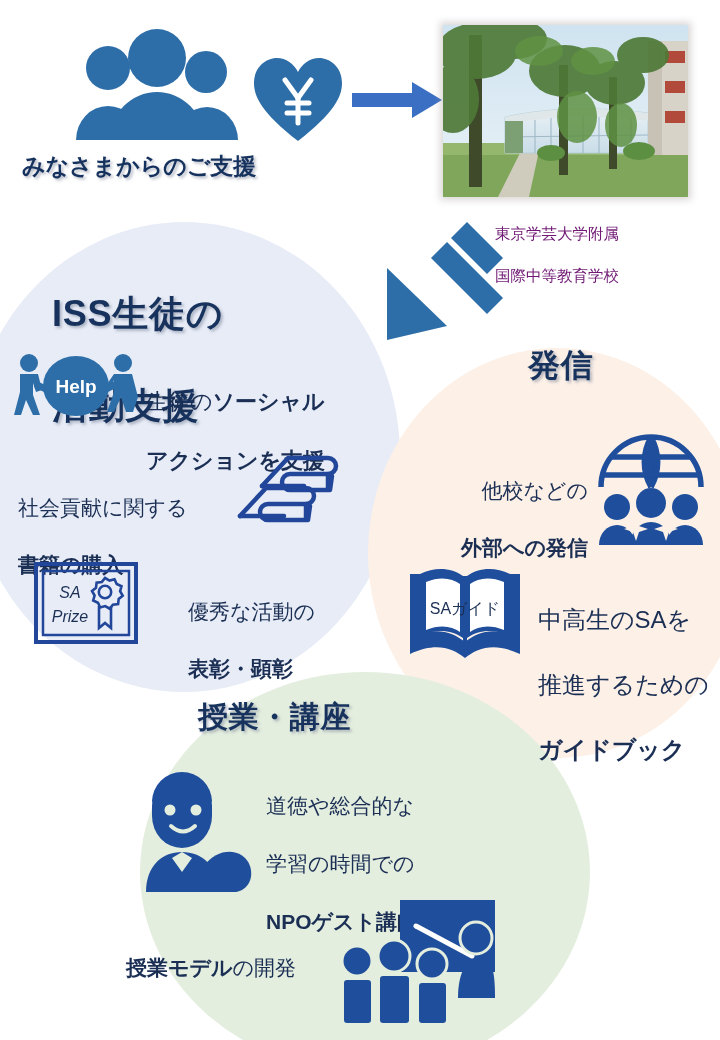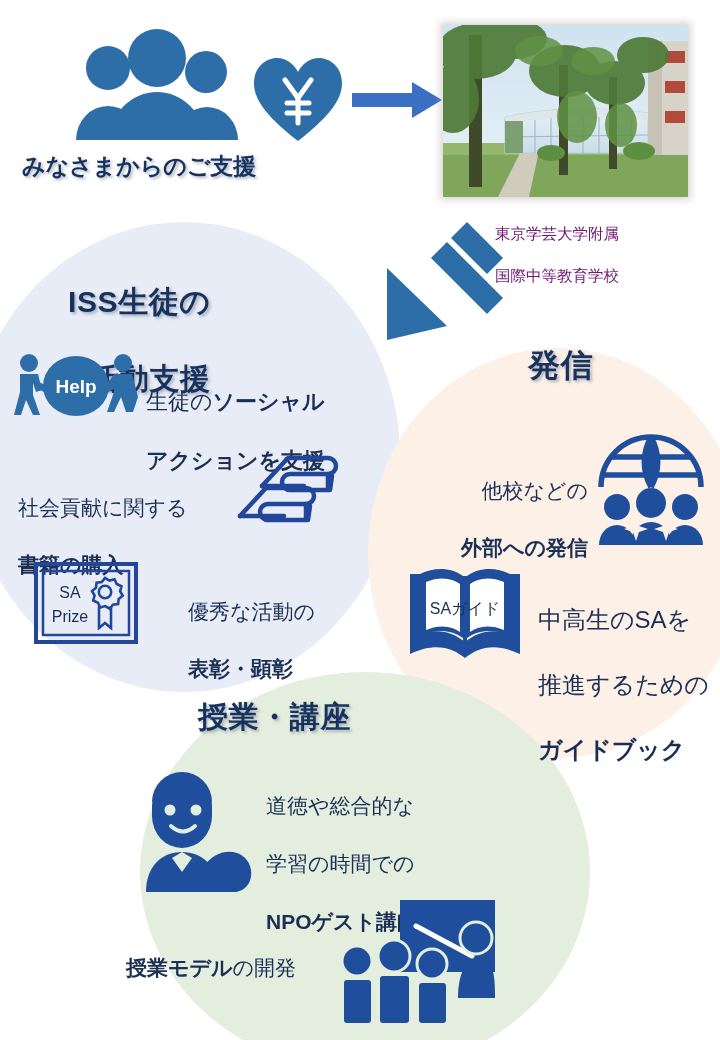--- a/index.html
+++ b/index.html
@@ -46,26 +46,26 @@
     box-shadow:0 0 7px 3px rgba(160,150,150,.38);
     overflow:hidden;background:#9fc4d8;
   }
   #school-photo svg{display:block;width:100%;height:100%;}
   #school-caption{left:495px;top:203px;font-size:15.5px;color:#701a75;line-height:1.35;}
 
   
   #arrow-diagonal{position:absolute;left:385px;top:222px;width:120px;height:120px;}
 
   
-  #blue-title{left:68px;top:245px;font-size:30px;text-align:right;}
+  #blue-title{left:52px;top:245px;font-size:36px;text-align:left;}
   #help-icon{position:absolute;left:10px;top:352px;width:132px;height:68px;}
   #row-social-text{left:146px;top:358px;font-size:22px;line-height:1.34;}
   #books-icon{position:absolute;left:232px;top:452px;width:114px;height:76px;}
   #row-books-text{left:18px;top:466px;font-size:21px;line-height:1.35;}
-  #prize-icon{position:absolute;left:34px;top:562px;width:104px;height:82px;}
+  #prize-icon{position:absolute;left:34px;top:562px;width:104px;height:82px;font-style:italic;}
   #row-prize-text{left:152px;top:570px;font-size:21px;line-height:1.35;margin-left:36px;}
 
   
   #peach-title{left:528px;top:345px;font-size:32px;}
   #globe-icon{position:absolute;left:596px;top:425px;width:110px;height:122px;}
   #row-outreach-text{left:420px;top:448px;font-size:21px;line-height:1.36;text-align:right;width:168px;}
   #guide-icon{position:absolute;left:406px;top:562px;width:118px;height:96px;}
   #row-guide-text{left:538px;top:572px;font-size:24px;line-height:1.35;}
 
   

